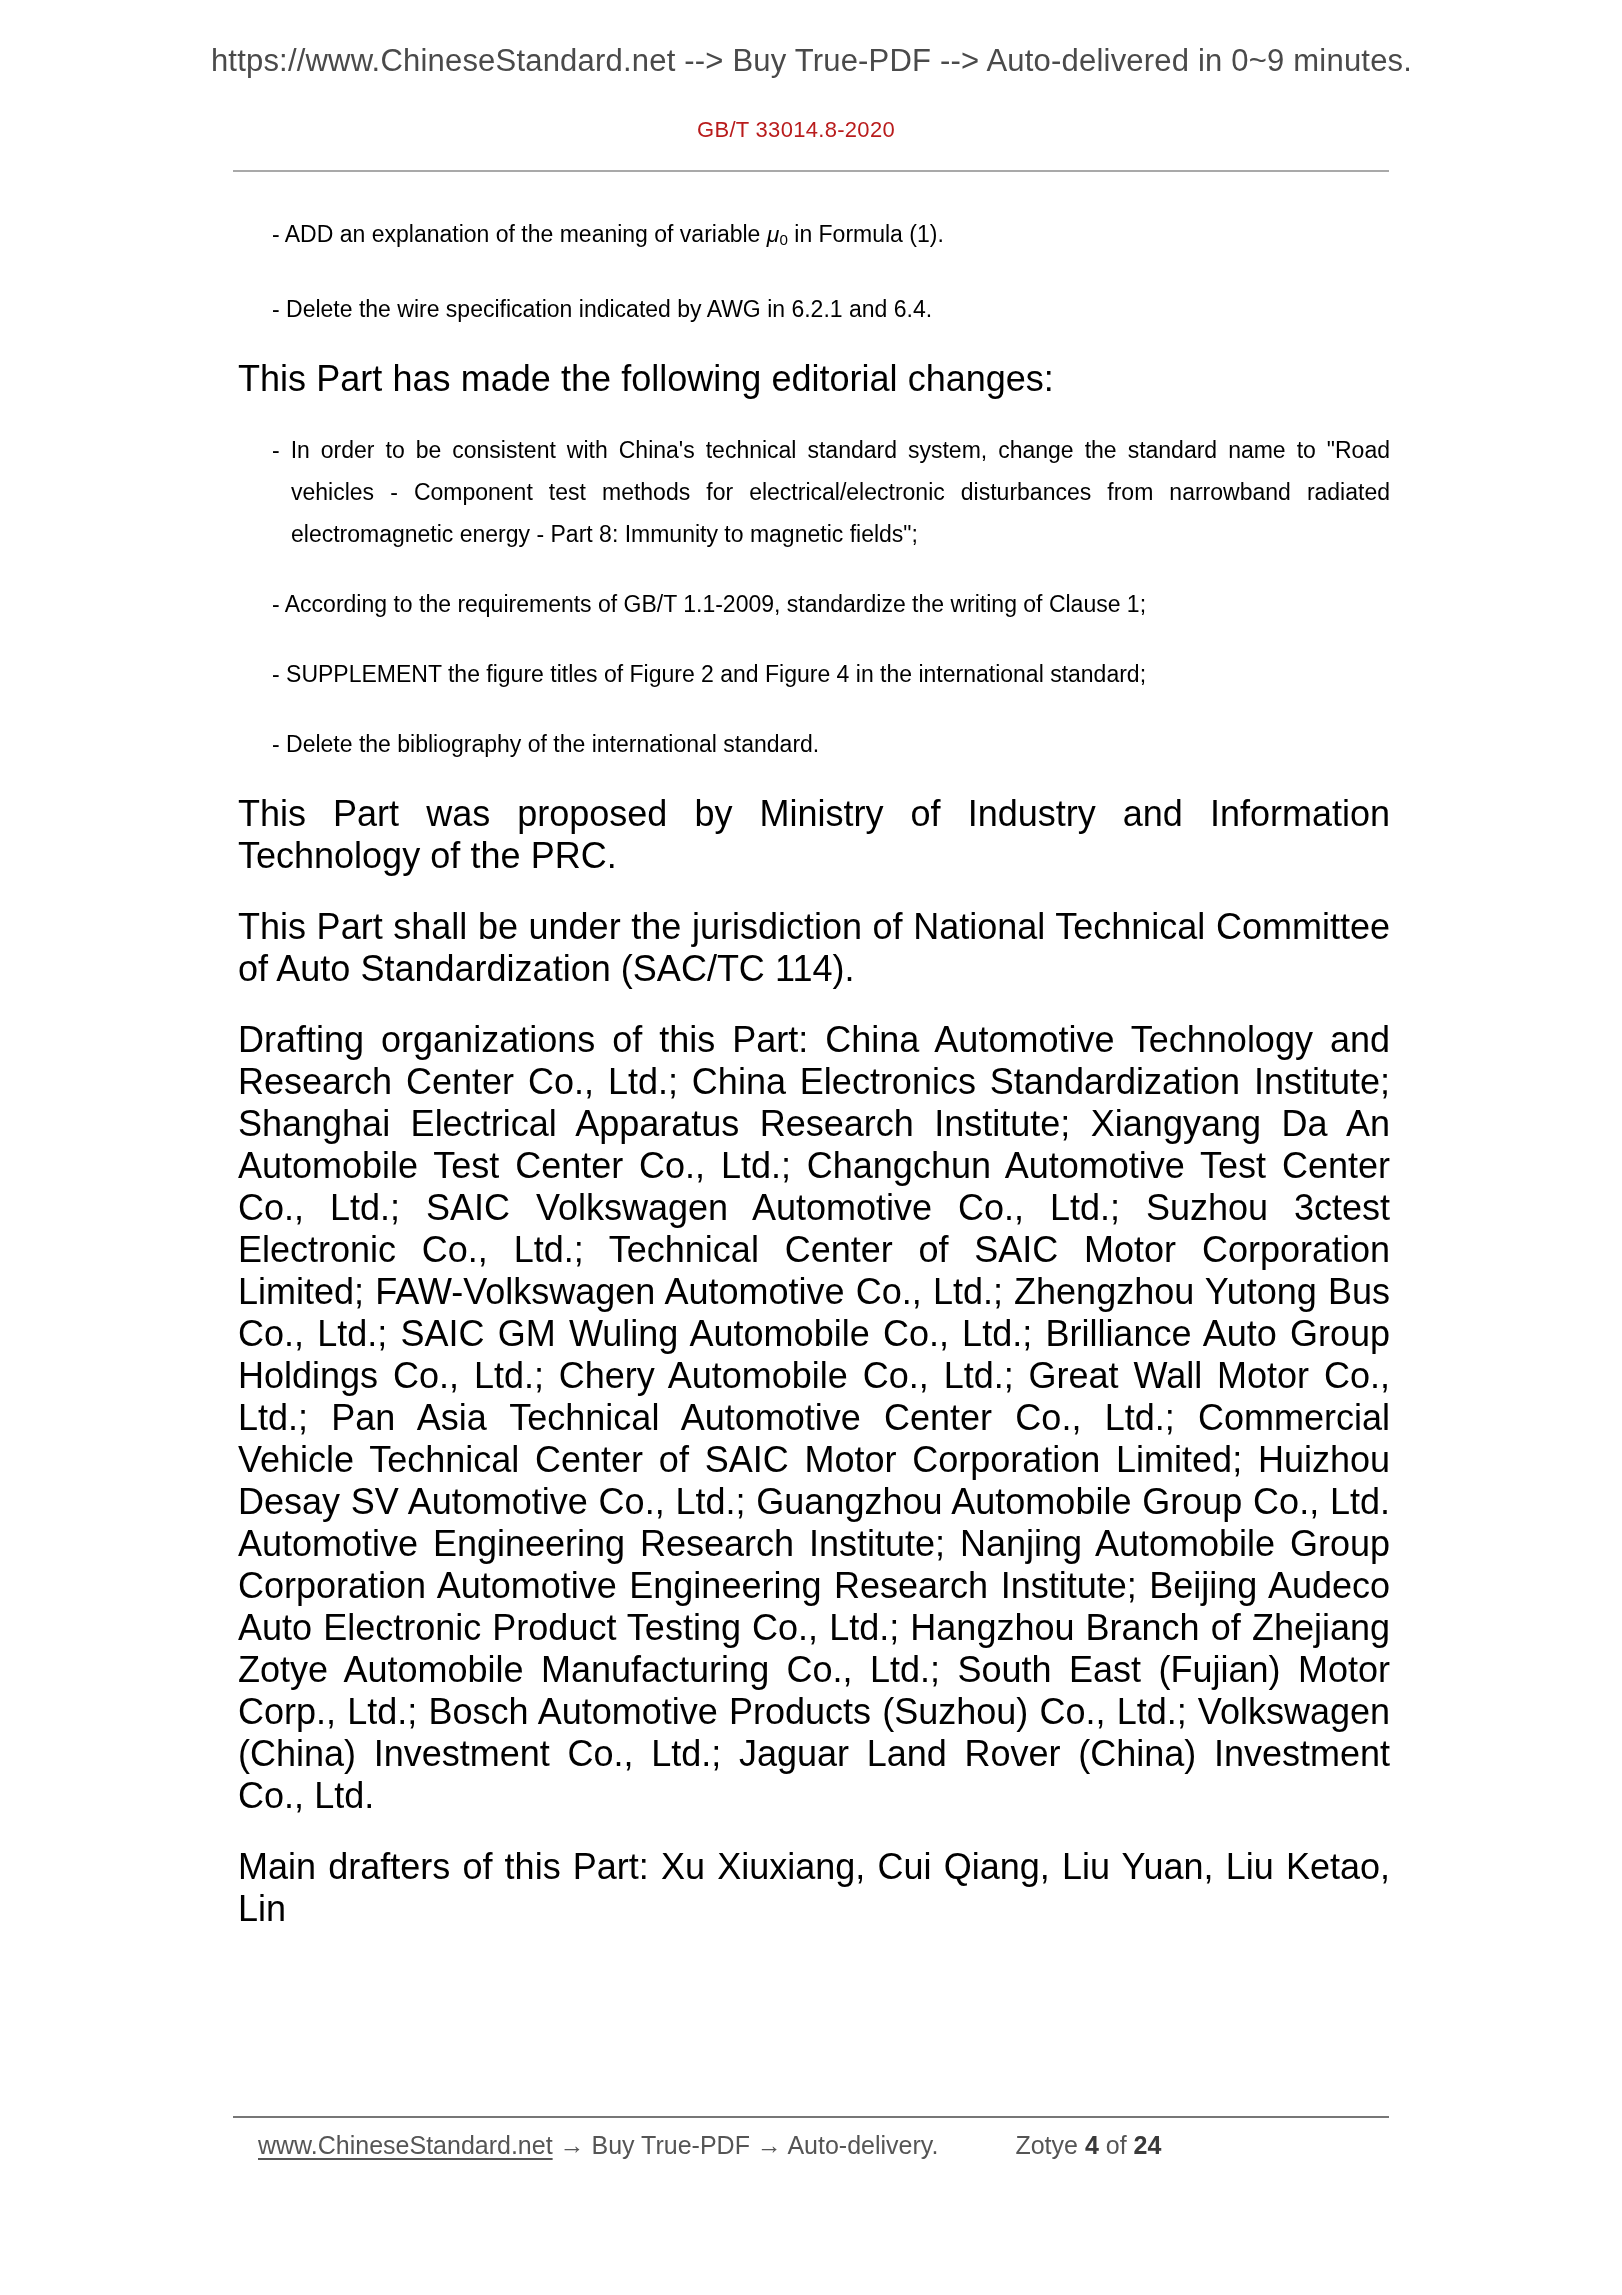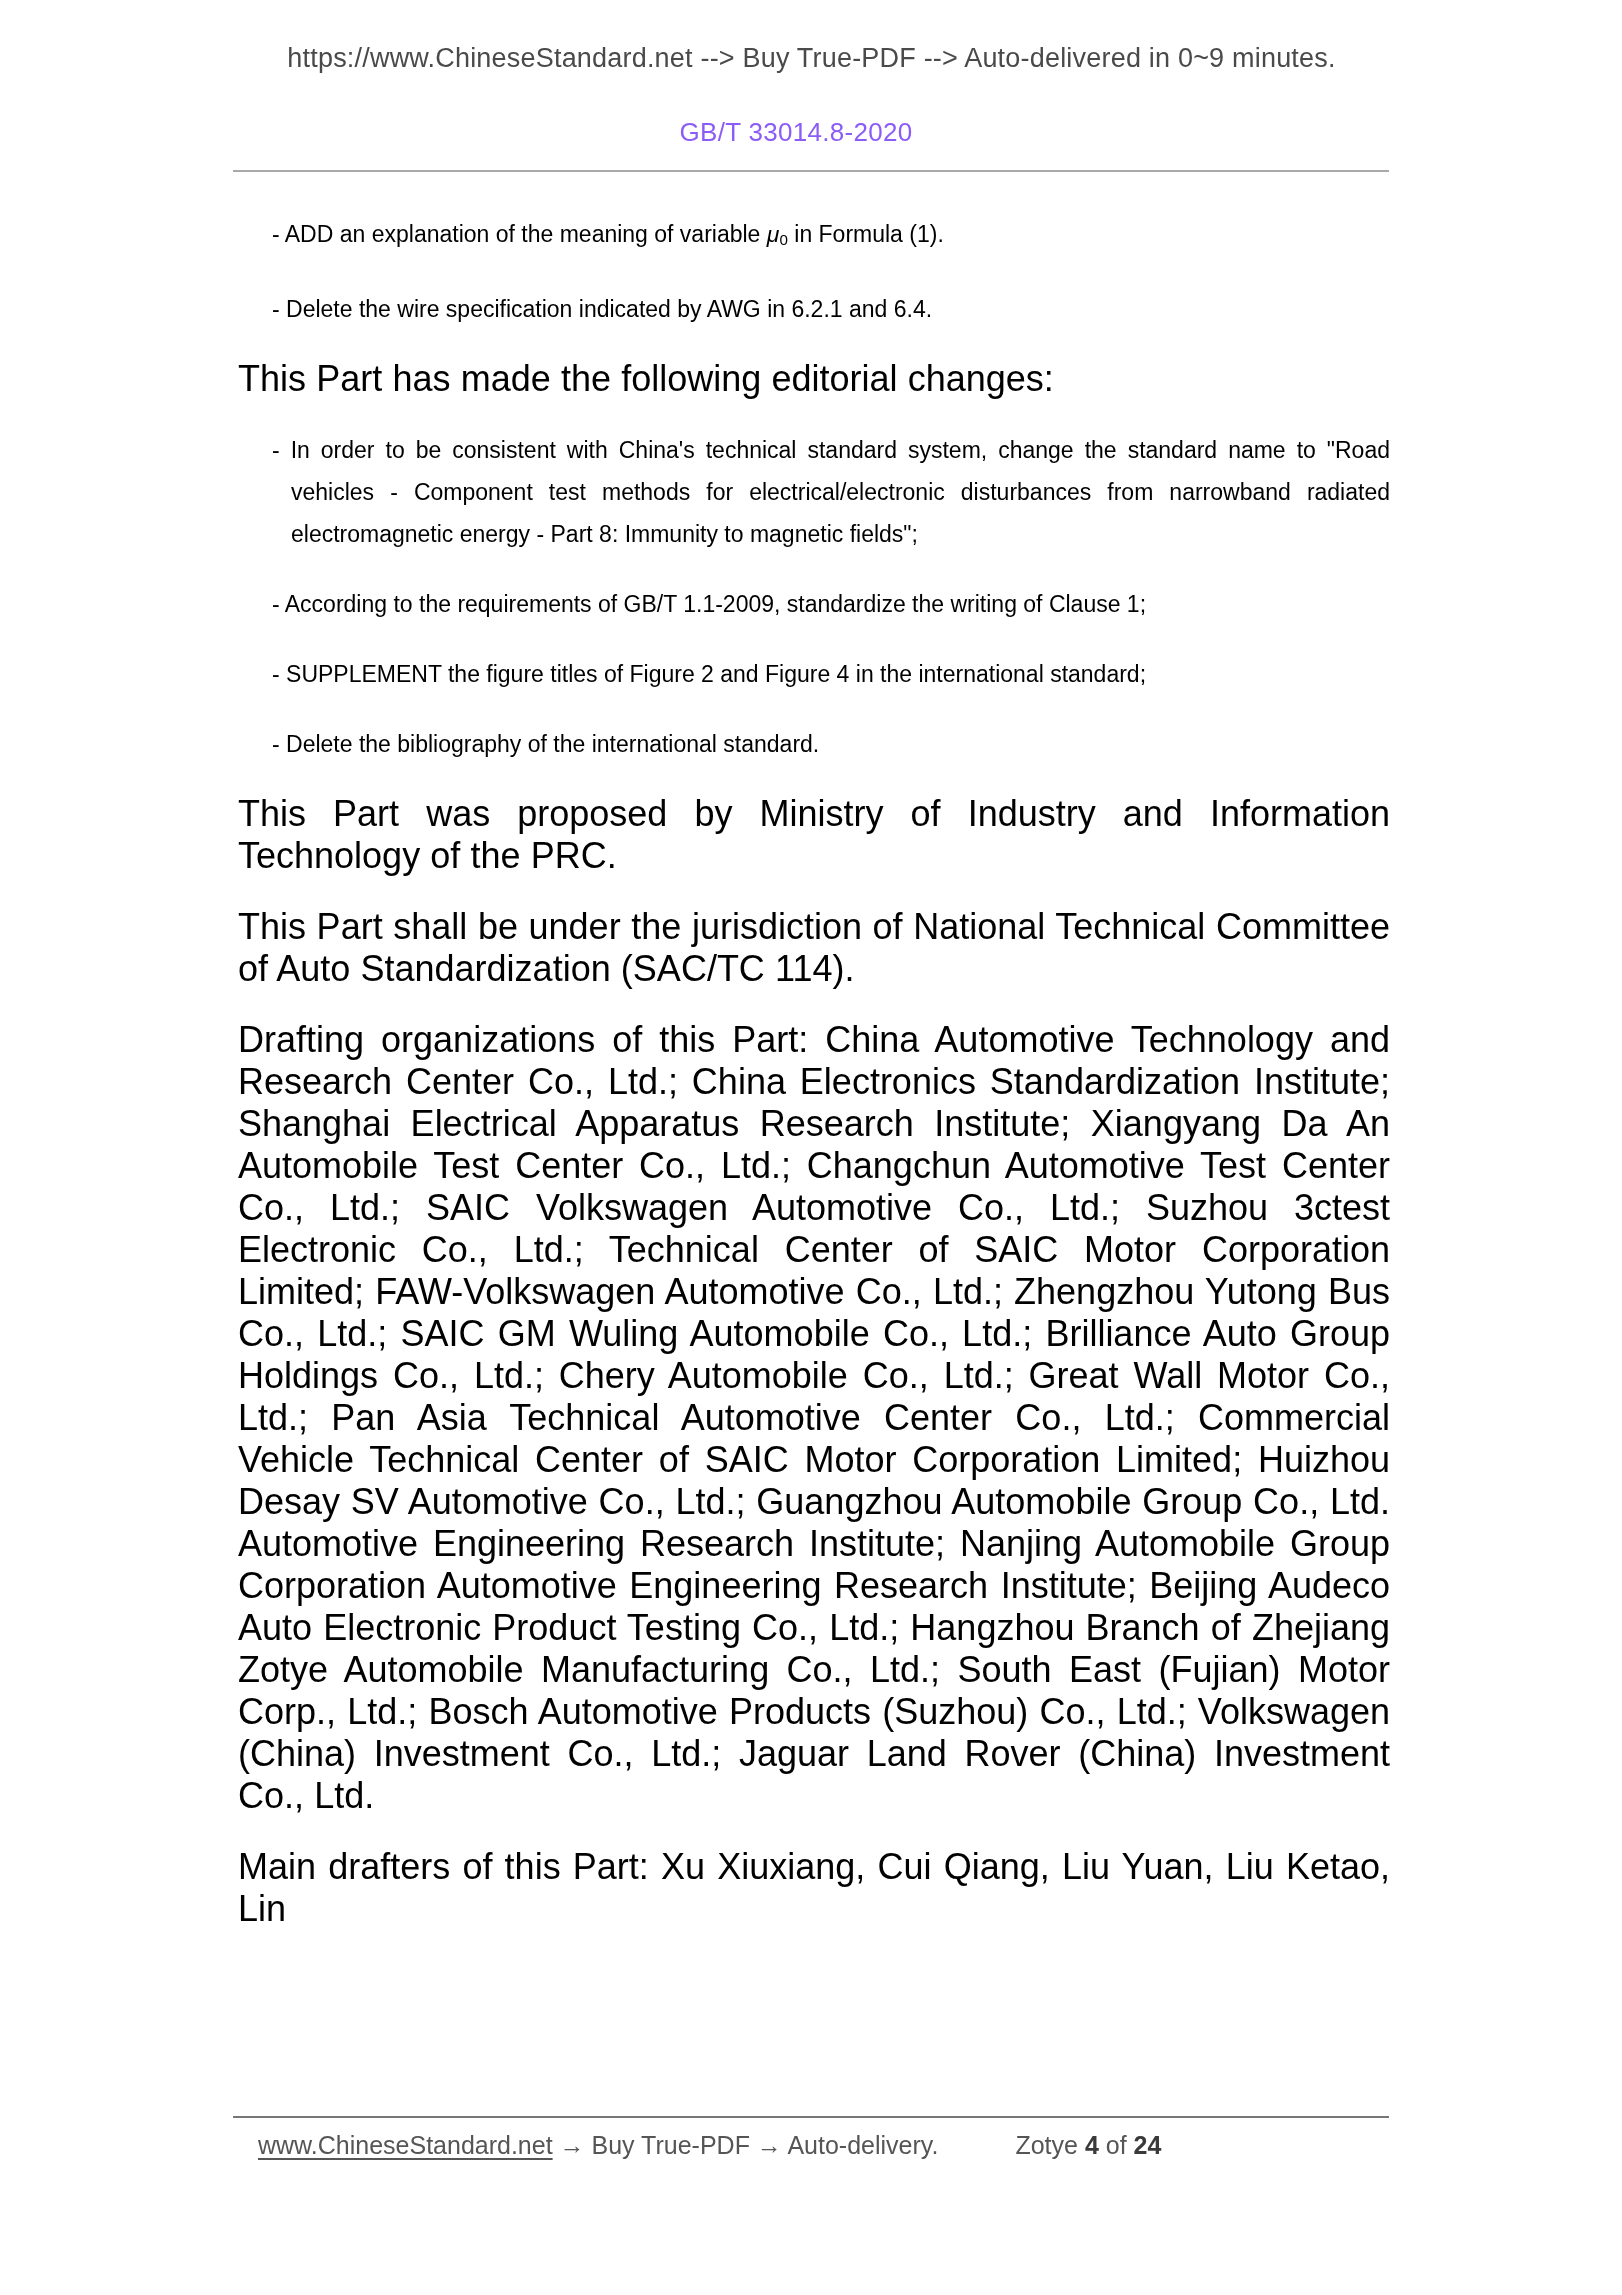--- a/index.html
+++ b/index.html
@@ -21,33 +21,33 @@
     overflow: hidden;
   }
 
   
   .promo-header {
     position: absolute;
     top: 43px;
     left: 0;
     width: 1623px;
     text-align: center;
-    font-size: 27px;
+    font-size: 31px;
     color: #4a4a4a;
     letter-spacing: 0.2px;
     white-space: nowrap;
   }
   .std-number {
     position: absolute;
     top: 117px;
     left: 0;
     width: 1592px;
     text-align: center;
-    font-size: 26px;
-    color: #8b5cf6;
+    font-size: 22px;
+    color: #b91c1c;
     letter-spacing: 0.3px;
   }
   .rule-top {
     position: absolute;
     top: 170px;
     left: 233px;
     width: 1156px;
     height: 1.7px;
     background: #a9a9a9;
   }

